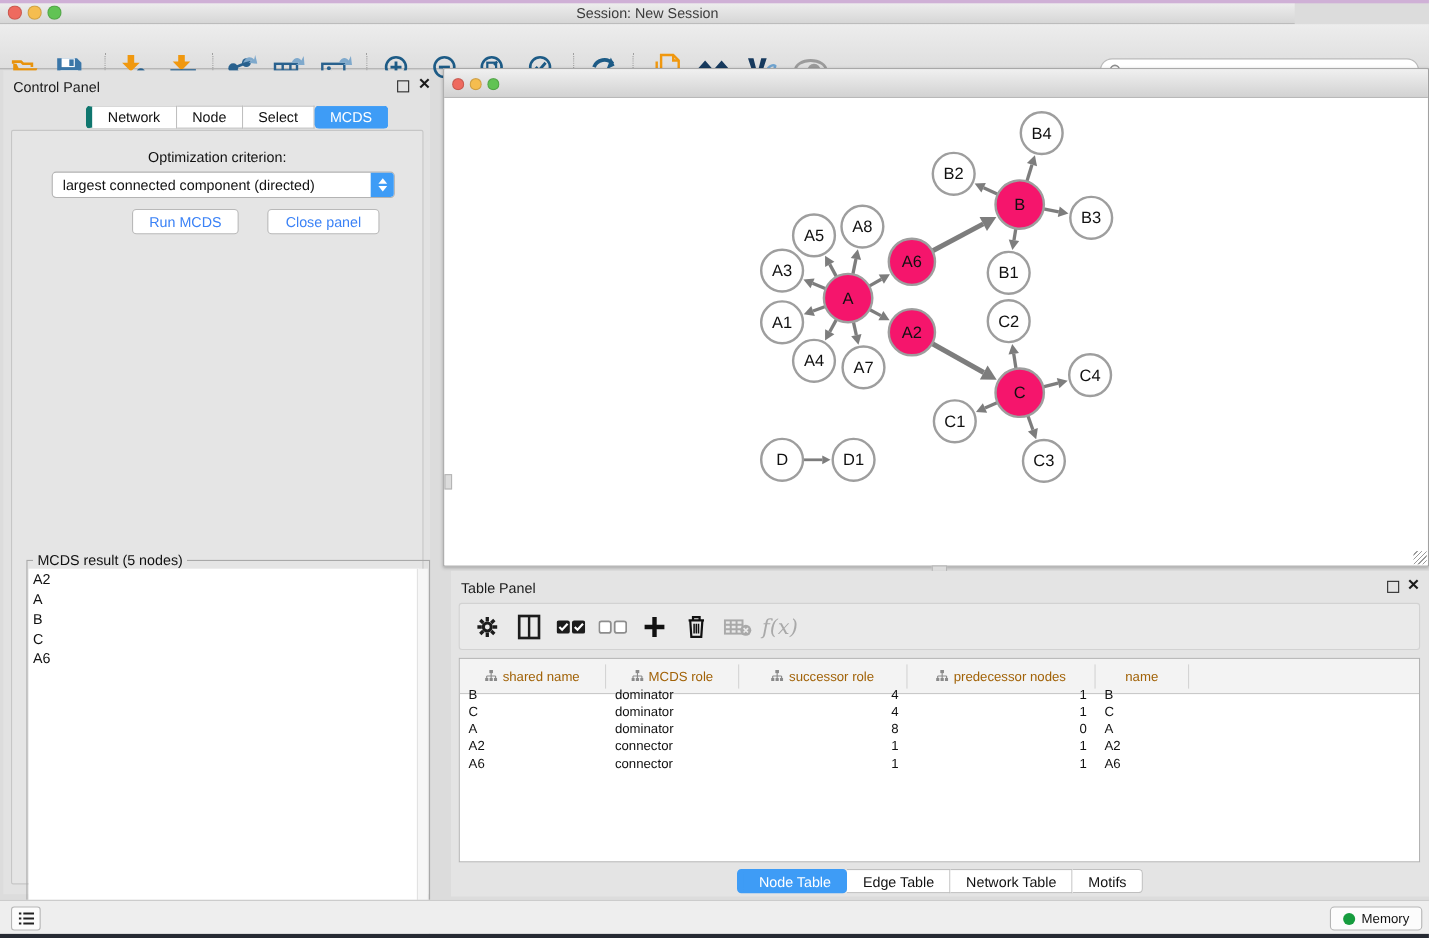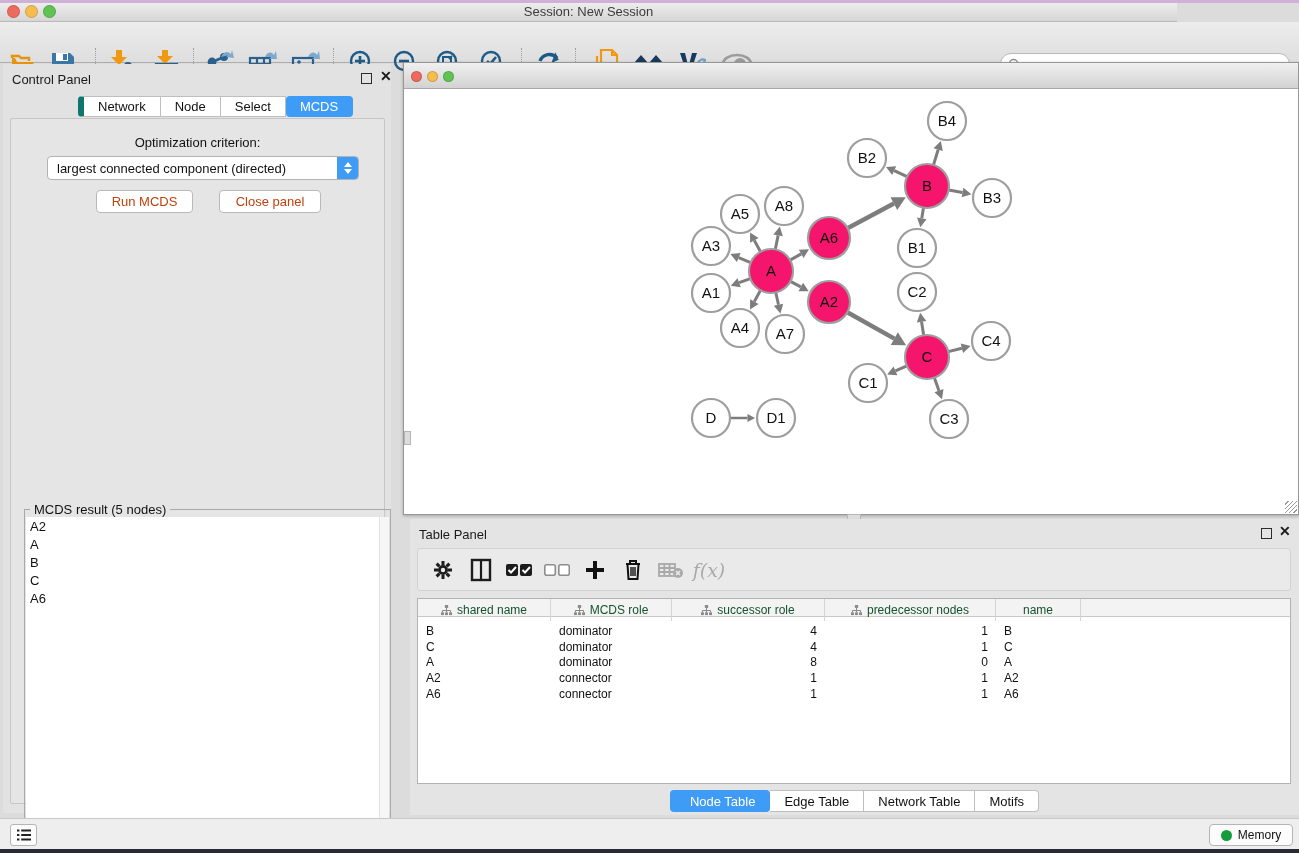--- a/index.html
+++ b/index.html
@@ -43,21 +43,21 @@
     background:#e5e5e5; border:1px solid #c6c6c6; border-radius:2px; }
   .opt-label { position:absolute; top:16px; width:100%; text-align:center; font-size:13px; color:#111; }
   .dropdown { position:absolute; left:36px; top:37px; width:312px; height:24px; background:#fff;
     border:1px solid #b3b3b3; border-radius:4px; font-size:13px; display:flex; align-items:center; }
   .dropdown .dd-text { flex:1; padding-left:9px; color:#111; white-space:nowrap; overflow:hidden; }
   .dd-stepper { width:21px; height:22px; background:#3e9cf6; border-radius:0 3px 3px 0;
     display:flex; flex-direction:column; align-items:center; justify-content:center; gap:2px; }
   .dd-stepper .up { width:0; height:0; border-left:4px solid transparent; border-right:4px solid transparent; border-bottom:5px solid #fff; }
   .dd-stepper .down { width:0; height:0; border-left:4px solid transparent; border-right:4px solid transparent; border-top:5px solid #fff; }
   .cp-btn { position:absolute; top:71px; height:23px; background:#fff; border:1px solid #b9b9b9;
-    border-radius:4px; font-size:13px; color:#c2410c; font-family:"Liberation Sans",sans-serif; }
+    border-radius:4px; font-size:13px; color:#3b82f6; font-family:"Liberation Sans",sans-serif;margin-left:24px; }
   .btn-run { left:85px; width:97px; }
   .btn-closepanel { left:208px; width:102px; }
 
   .mcds-box { position:absolute; left:13px; top:390px; width:367px; height:344px; border:1px solid #a9a9a9; }
   .mcds-legend { position:absolute; left:5px; top:-8px; background:#e5e5e5; padding:0 4px; font-size:13px; color:#111; }
   .mcds-list { position:absolute; left:1px; top:7px; width:355px; height:335px; background:#fff; overflow:hidden; }
   .mcds-item { font-size:13px; color:#111; padding:1.5px 0 1.5px 4px; }
   .mcds-scroll { position:absolute; right:1px; top:7px; width:10px; height:335px; background:#f6f6f6; border-left:1px solid #e2e2e2; }
 
   
@@ -76,22 +76,22 @@
 
   
   .table-panel { position:absolute; left:410px; top:519px; width:889px; height:296px; background:#e4e4e4; }
   .tp-float { left:851px; } .tp-close { left:869px; }
   .tp-toolbar { position:absolute; left:7px; top:29px; width:874px; height:43px;
     background:#eaeaea; border:1px solid #d2d2d2; border-radius:3px; display:flex; align-items:center; gap:0; }
   .tp-ico { width:38px; display:flex; justify-content:center; align-items:center; }
   .fx-label { font-family:"DejaVu Serif", serif; font-style:italic; font-size:19px; color:#a9a9a9; }
 
   .node-table { position:absolute; left:7px; top:79px; width:874px; height:186px; background:#fff; border:1px solid #b3b3b3; overflow:hidden; }
-  .nt-header { position:absolute; left:0; top:0; height:18px; background:#f3f3f3; border-bottom:1px solid #c9c9c9;
-    display:flex; font-size:12px; color:#14532d; }
+  .nt-header { position:absolute; left:0; top:0; height:32px; background:#f3f3f3; border-bottom:1px solid #c9c9c9;
+    display:flex; align-items:center; font-size:12px; color:#a16207; }
   .nt-hcell { height:22px; display:flex; align-items:center; justify-content:center; gap:5px; border-right:1px solid #d4d4d4; position:relative; }
   .nt-row { position:absolute; left:0; height:15.7px; display:flex; font-size:12px; color:#111; }
   .nt-cell { padding:1px 8px 0 8px; white-space:nowrap; overflow:hidden; }
   .num { text-align:right; }
 
   .tp-tabs { position:absolute; left:0; top:271px; width:889px; display:flex; justify-content:center; }
   .tp-tabs .seg-tab { height:22px; line-height:21px; }
 
   
   .statusbar { position:absolute; left:0; top:818px; width:1299px; height:31px; background:#eeeeee; border-top:1px solid #c8c8c8; }

